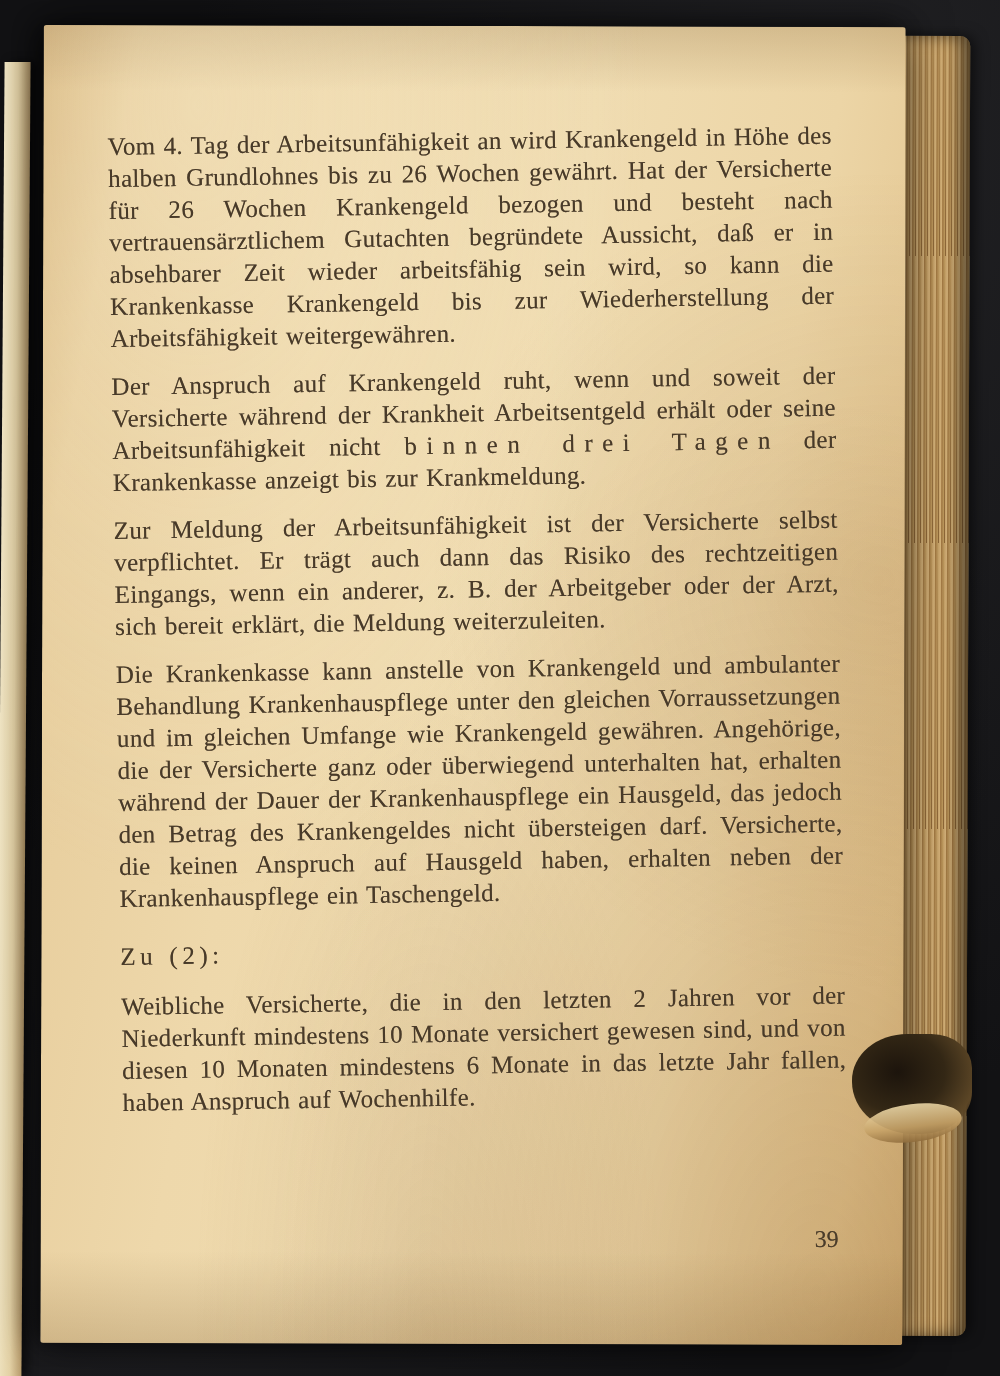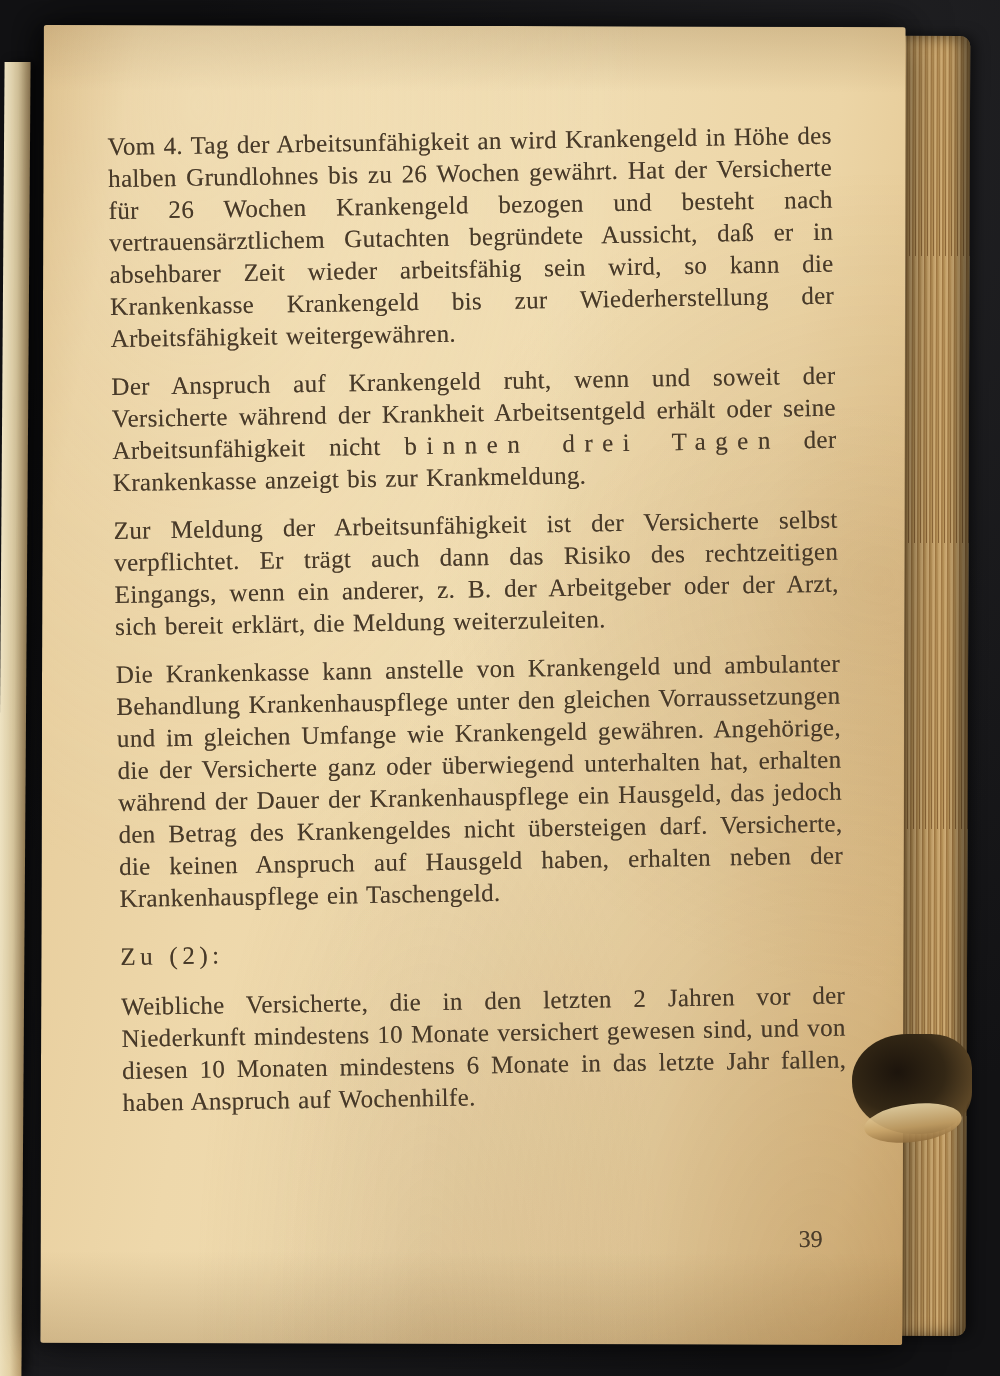--- a/index.html
+++ b/index.html
@@ -95,21 +95,21 @@
   .gesperrt {
     letter-spacing: 0.38em;
   }
   .heading {
     margin: 26px 0 18px 0;
     letter-spacing: 0.18em;
     text-align: left;
   }
   .page-number {
     position: absolute;
-    right: 80px;
+    right: 64px;
     bottom: 92px;
     font-size: 24px;
     color: #4a3c2a;
     transform: rotate(-1deg);
     text-shadow: 0 0 0.5px rgba(72,58,41,0.55);
     text-align: right;
   }
   
   .page-curl {
     position: absolute;

